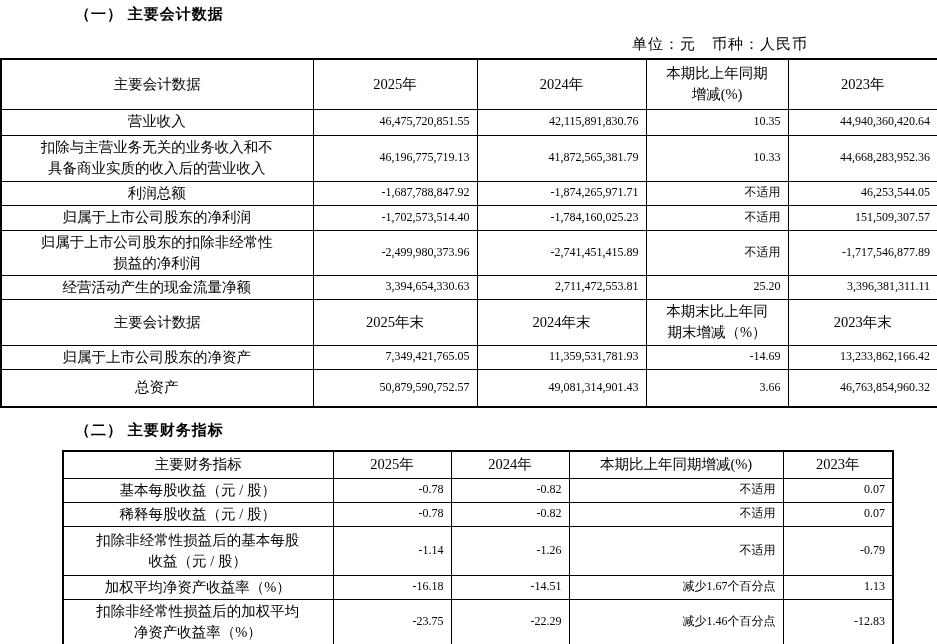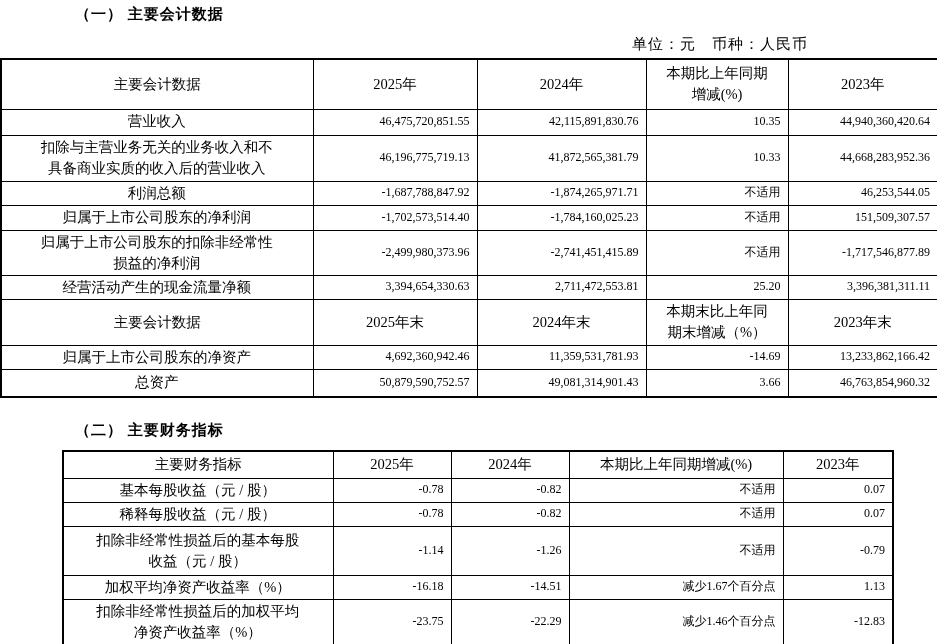--- a/index.html
+++ b/index.html
@@ -39,21 +39,21 @@
     overflow: hidden;
     white-space: pre-line;
   }
   th { text-align: center; }
   td.label { text-align: center; padding-left: 5px; }
   td.num   { text-align: right; font-size: 12px; padding-right: 7px; }
 
   
   .rh50 { height: 50px; } .rh26 { height: 26px; } .rh46 { height: 46px; }
   .rh23 { height: 23px; } .rh25 { height: 25px; } .rh45 { height: 45px; margin-left: 36px; }
-  .rh24 { height: 24px; } .rh28 { height: 28px; } .rh29 { height: 27px; }
+  .rh24 { height: 24px; } .rh28 { height: 38px; } .rh29 { height: 27px; }
   .rh49 { height: 49px; } .rh43 { height: 43px; }
 </style>
 </head>
 <body>
 
 <div class="doc">
 
   <div id="title1" class="sec-title">（一） 主要会计数据</div>
   <div class="unit-note">单位：元　币种：人民币</div>
 
@@ -121,21 +121,21 @@
       <tr class="rh46">
         <th>主要会计数据</th>
         <th>2025年末</th>
         <th>2024年末</th>
         <th>本期末比上年同
 期末增减（%）</th>
         <th>2023年末</th>
       </tr>
       <tr class="rh24">
         <td class="label">归属于上市公司股东的净资产</td>
-        <td class="num">4,692,360,942.46</td>
+        <td class="num">7,349,421,765.05</td>
         <td class="num">11,359,531,781.93</td>
         <td class="num">-14.69</td>
         <td class="num">13,233,862,166.42</td>
       </tr>
       <tr class="rh28">
         <td class="label">总资产</td>
         <td class="num">50,879,590,752.57</td>
         <td class="num">49,081,314,901.43</td>
         <td class="num">3.66</td>
         <td class="num">46,763,854,960.32</td>

